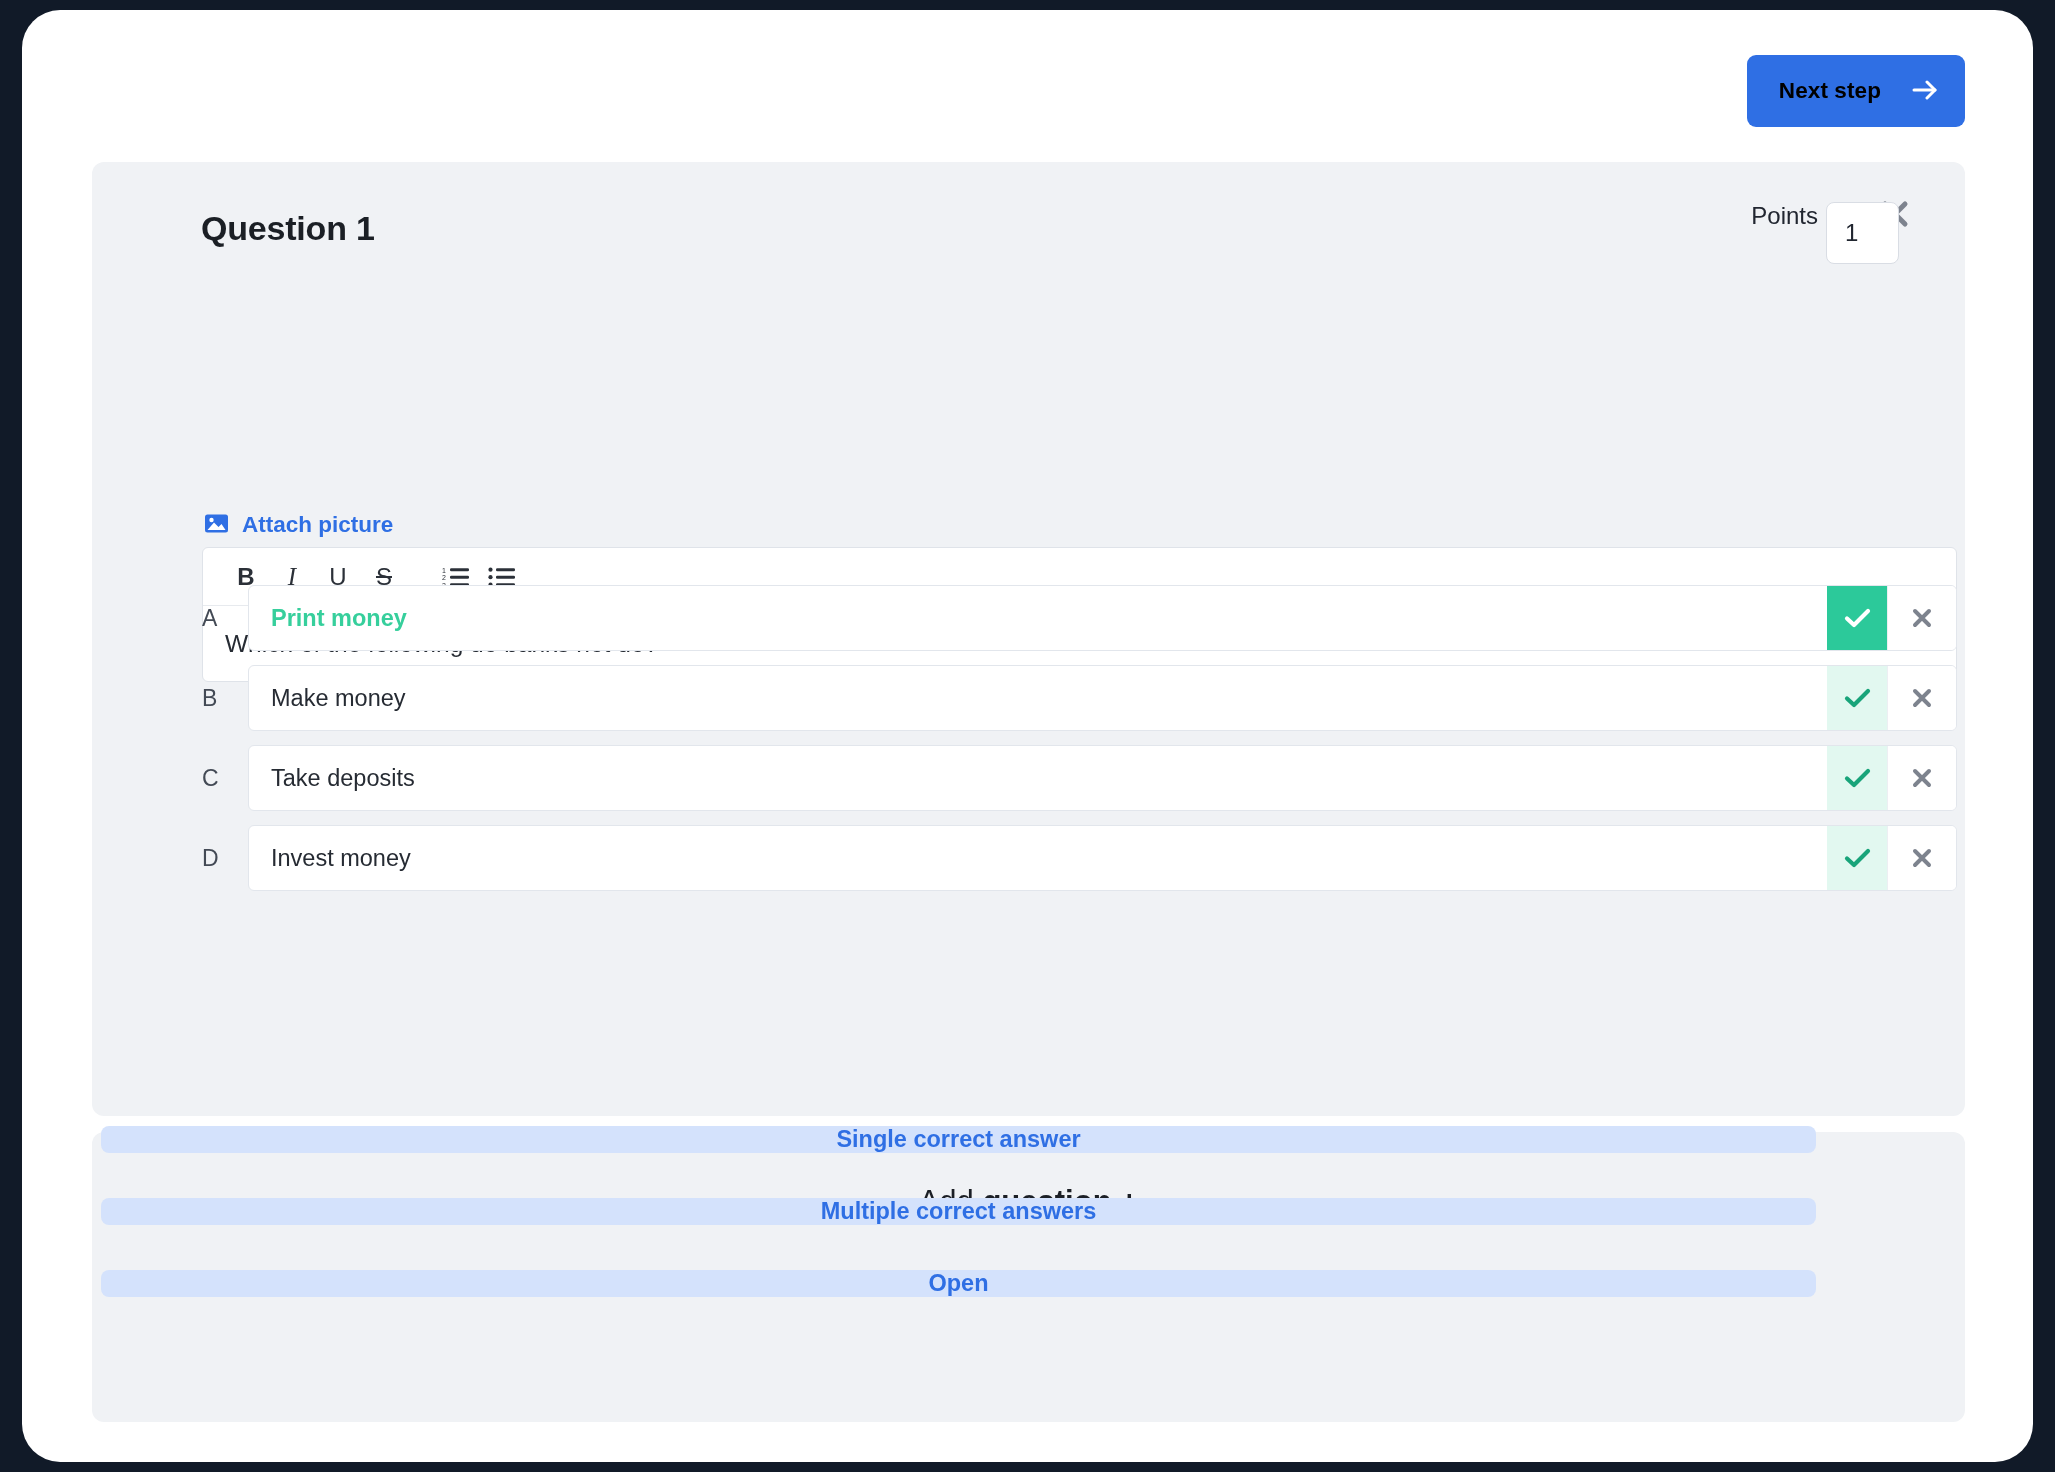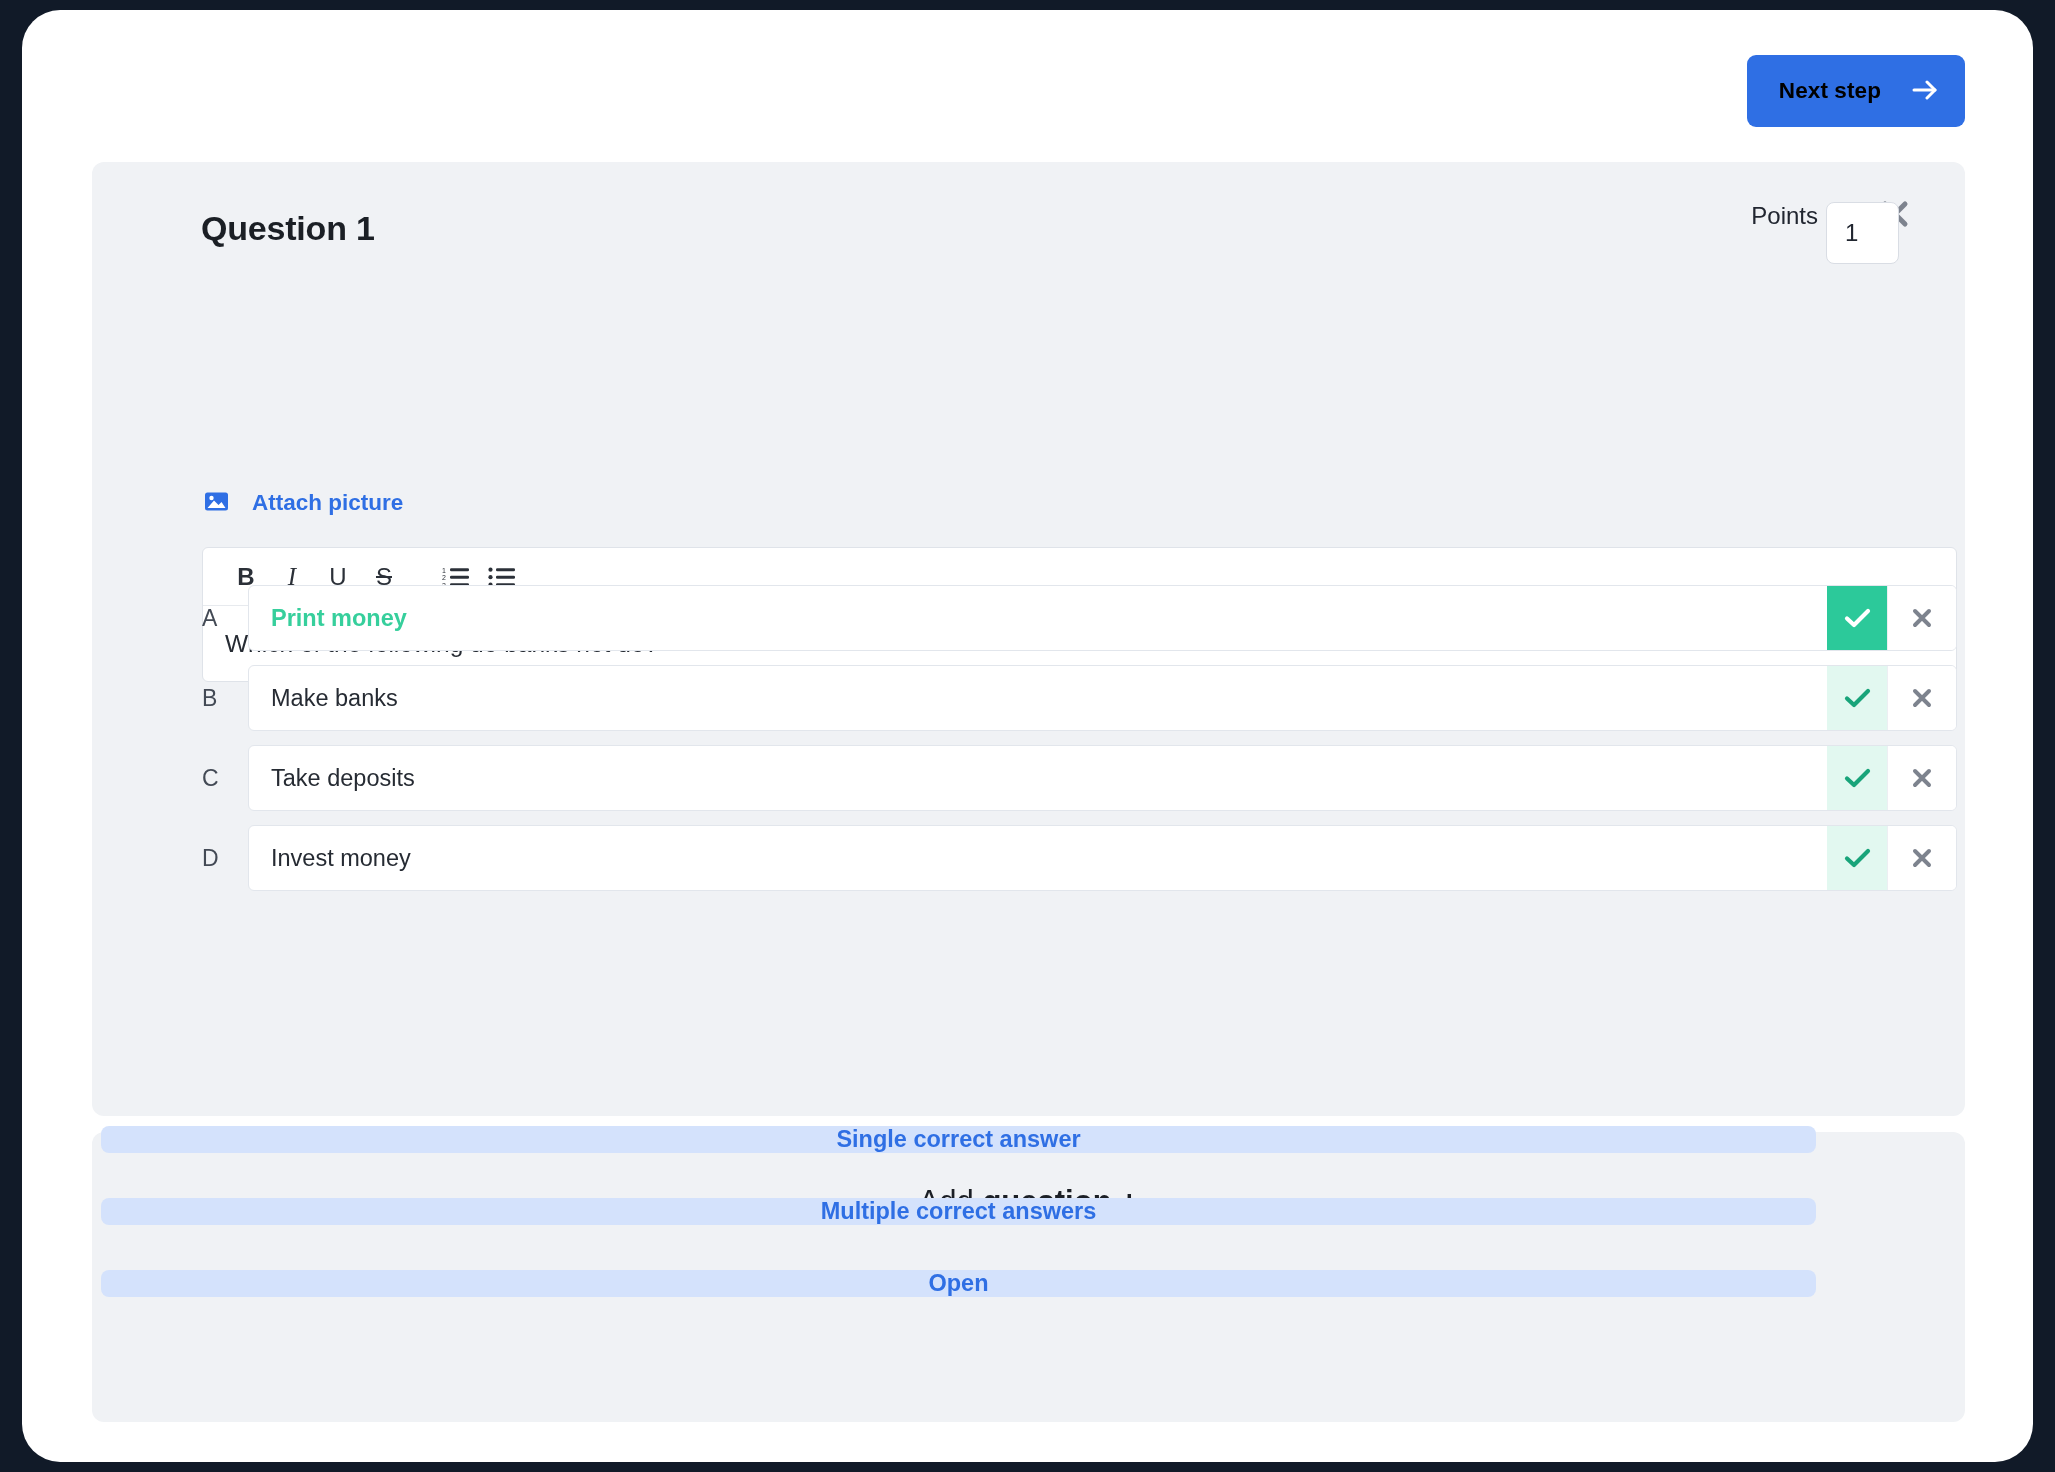--- a/index.html
+++ b/index.html
@@ -130,24 +130,24 @@
     border: 1px solid #d9dde4;
     border-radius: 8px;
     font-size: 24px;
     font-family: "Liberation Sans", sans-serif;
     color: #212630;
     padding-left: 18px;
   }
 
   #attach-picture-button {
     position: absolute;
-    left: 112px; top: 328px;
-    display: flex;
-    align-items: center;
-    gap: 23px;
+    left: 112px; top: 350px;
+    display: flex;
+    align-items: center;
+    gap: 13px;
     background: none;
     border: none;
     cursor: pointer;
     padding: 0;
   }
   #attach-picture-button .label {
     color: #2f6fe4;
     font-size: 22.5px;
     font-weight: bold;
   }
@@ -408,21 +408,21 @@
             <svg width="22" height="22" viewBox="0 0 22 22">
               <path d="M4 4 L18 18 M18 4 L4 18" stroke="#7d838e" stroke-width="4" stroke-linecap="round"></path>
             </svg>
           </button>
         </div>
       </div>
 
       <div class="answer-row" style="top:503px">
         <span class="answer-letter">B</span>
         <div class="answer-box">
-          <div class="answer-text">Make banks</div>
+          <div class="answer-text">Make money</div>
           <button class="answer-check">
             <svg width="27" height="22" viewBox="0 0 27 22">
               <path d="M3 11.5 L10 18 L24 4" stroke="#19a47a" stroke-width="4.2" fill="none" stroke-linecap="round" stroke-linejoin="round"></path>
             </svg>
           </button>
           <button class="answer-remove">
             <svg width="22" height="22" viewBox="0 0 22 22">
               <path d="M4 4 L18 18 M18 4 L4 18" stroke="#7d838e" stroke-width="4" stroke-linecap="round"></path>
             </svg>
           </button>

